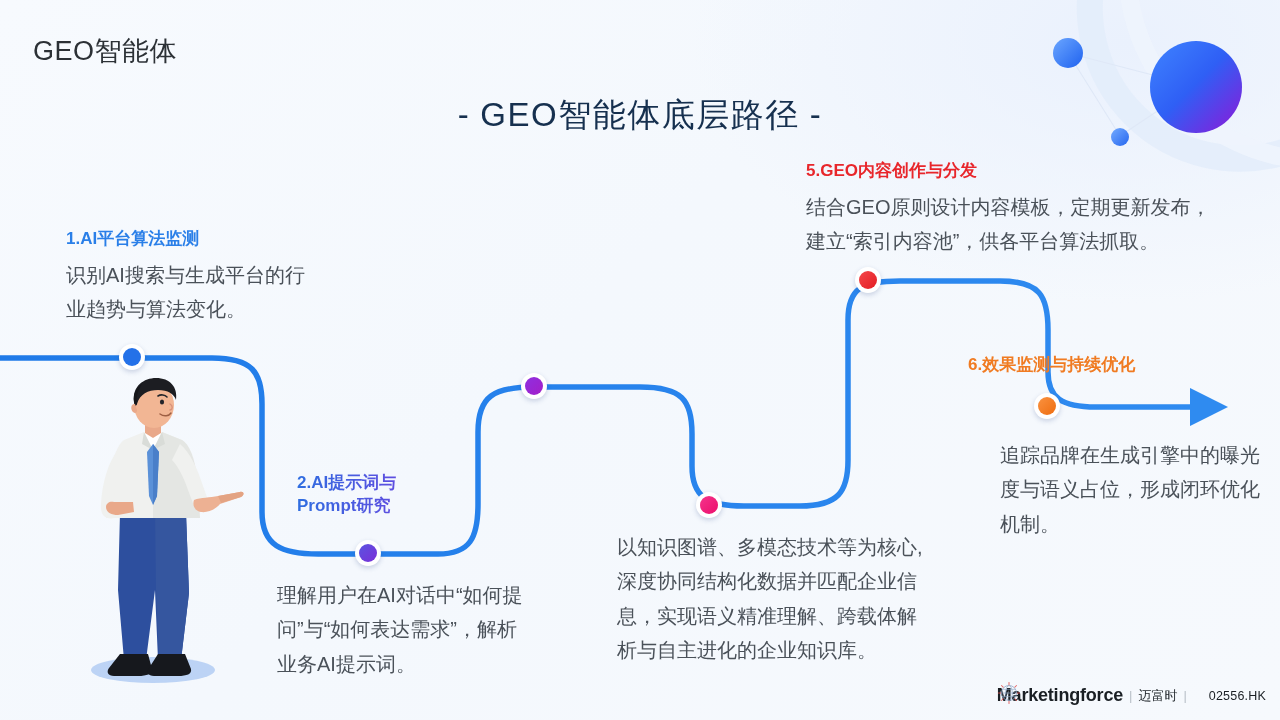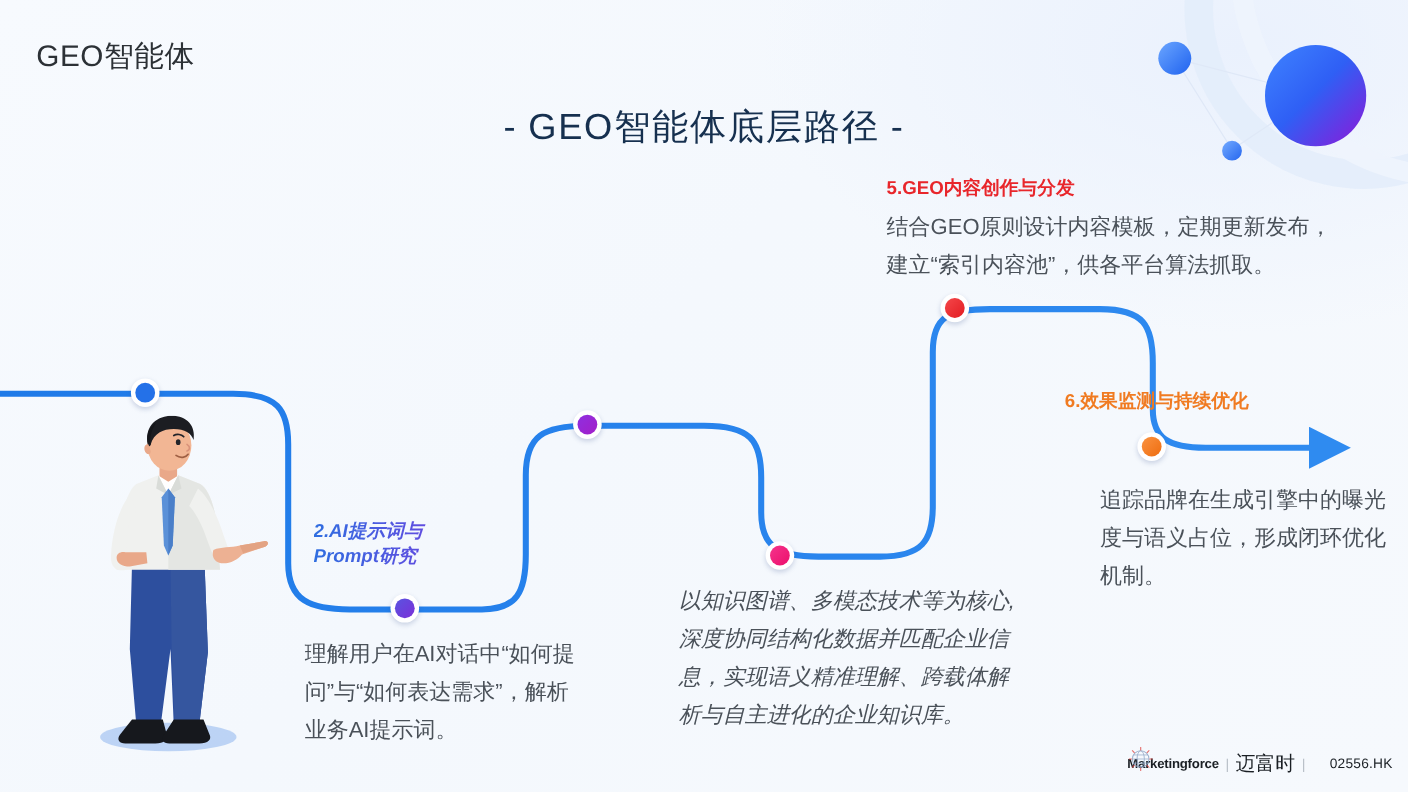--- a/index.html
+++ b/index.html
@@ -125,31 +125,31 @@
     right: 14px;
     bottom: 14px;
     display: flex;
     align-items: center;
     gap: 0;
     font-size: 12px;
     color: #2b3238;
   }
   #brand-logo .bl-word {
     font-weight: bold;
-    font-size: 12px;
+    font-size: 18px;
     letter-spacing: -.2px;
     color: #1a1f24;
     padding-left: 29px;
   }
   #brand-logo .bl-sep {
     color: #b9c0c8;
     margin: 0 6px;
     font-size: 13px;
   }
-  #brand-logo .bl-cn { font-size: 18px; color: #1a1f24; }
+  #brand-logo .bl-cn { font-size: 13px; color: #1a1f24; }
   #brand-logo .bl-code { font-size: 12.5px; color: #1a1f24; letter-spacing: .2px; margin-left: 16px; }
   #brand-globe {
     position: absolute;
     left: 30px;
     top: -3px;
     width: 22px;
     height: 22px;
     opacity: .85;
   }
 </style>
@@ -236,33 +236,38 @@
   <div class="node" style="left:696px; top:492px;">
     <i style="background:linear-gradient(135deg,#f5348c,#ec0f6c);"></i>
   </div>
   <div class="node" style="left:855px; top:267px;">
     <i style="background:linear-gradient(135deg,#f4474a,#e31c22);"></i>
   </div>
   <div class="node" style="left:1034px; top:393px;">
     <i style="background:linear-gradient(135deg,#fa9240,#ee6d10);"></i>
   </div>
 
-
-  <div class="step" style="left:285px; top:472px; width:160px;font-style:italic;">
+  <div class="step" style="left:66px; top:228px; width:280px;">
+    <div class="step-title" style="color:#2a7fe8;">1.AI平台算法监测</div>
+    <div class="step-body">识别AI搜索与生成平台的行
+业趋势与算法变化。</div>
+  </div>
+
+  <div class="step" style="left:297px; top:472px; width:160px;">
     <div class="step-title grad-text">2.AI提示词与
 Prompt研究</div>
   </div>
   <div class="step" style="left:277px; top:578px; width:280px;">
     <div class="step-body">理解用户在AI对话中“如何提
 问”与“如何表达需求”，解析
 业务AI提示词。</div>
   </div>
 
 
-  <div class="step" style="left:617px; top:530px; width:320px;font-style:italic;">
+  <div class="step" style="left:617px; top:530px; width:320px;">
     <div class="step-body">以知识图谱、多模态技术等为核心,
 深度协同结构化数据并匹配企业信
 息，实现语义精准理解、跨载体解
 析与自主进化的企业知识库。</div>
   </div>
 
   <div class="step" style="left:806px; top:160px; width:420px;">
     <div class="step-title" style="color:#e8262b;">5.GEO内容创作与分发</div>
     <div class="step-body">结合GEO原则设计内容模板，定期更新发布，
 建立“索引内容池”，供各平台算法抓取。</div>

